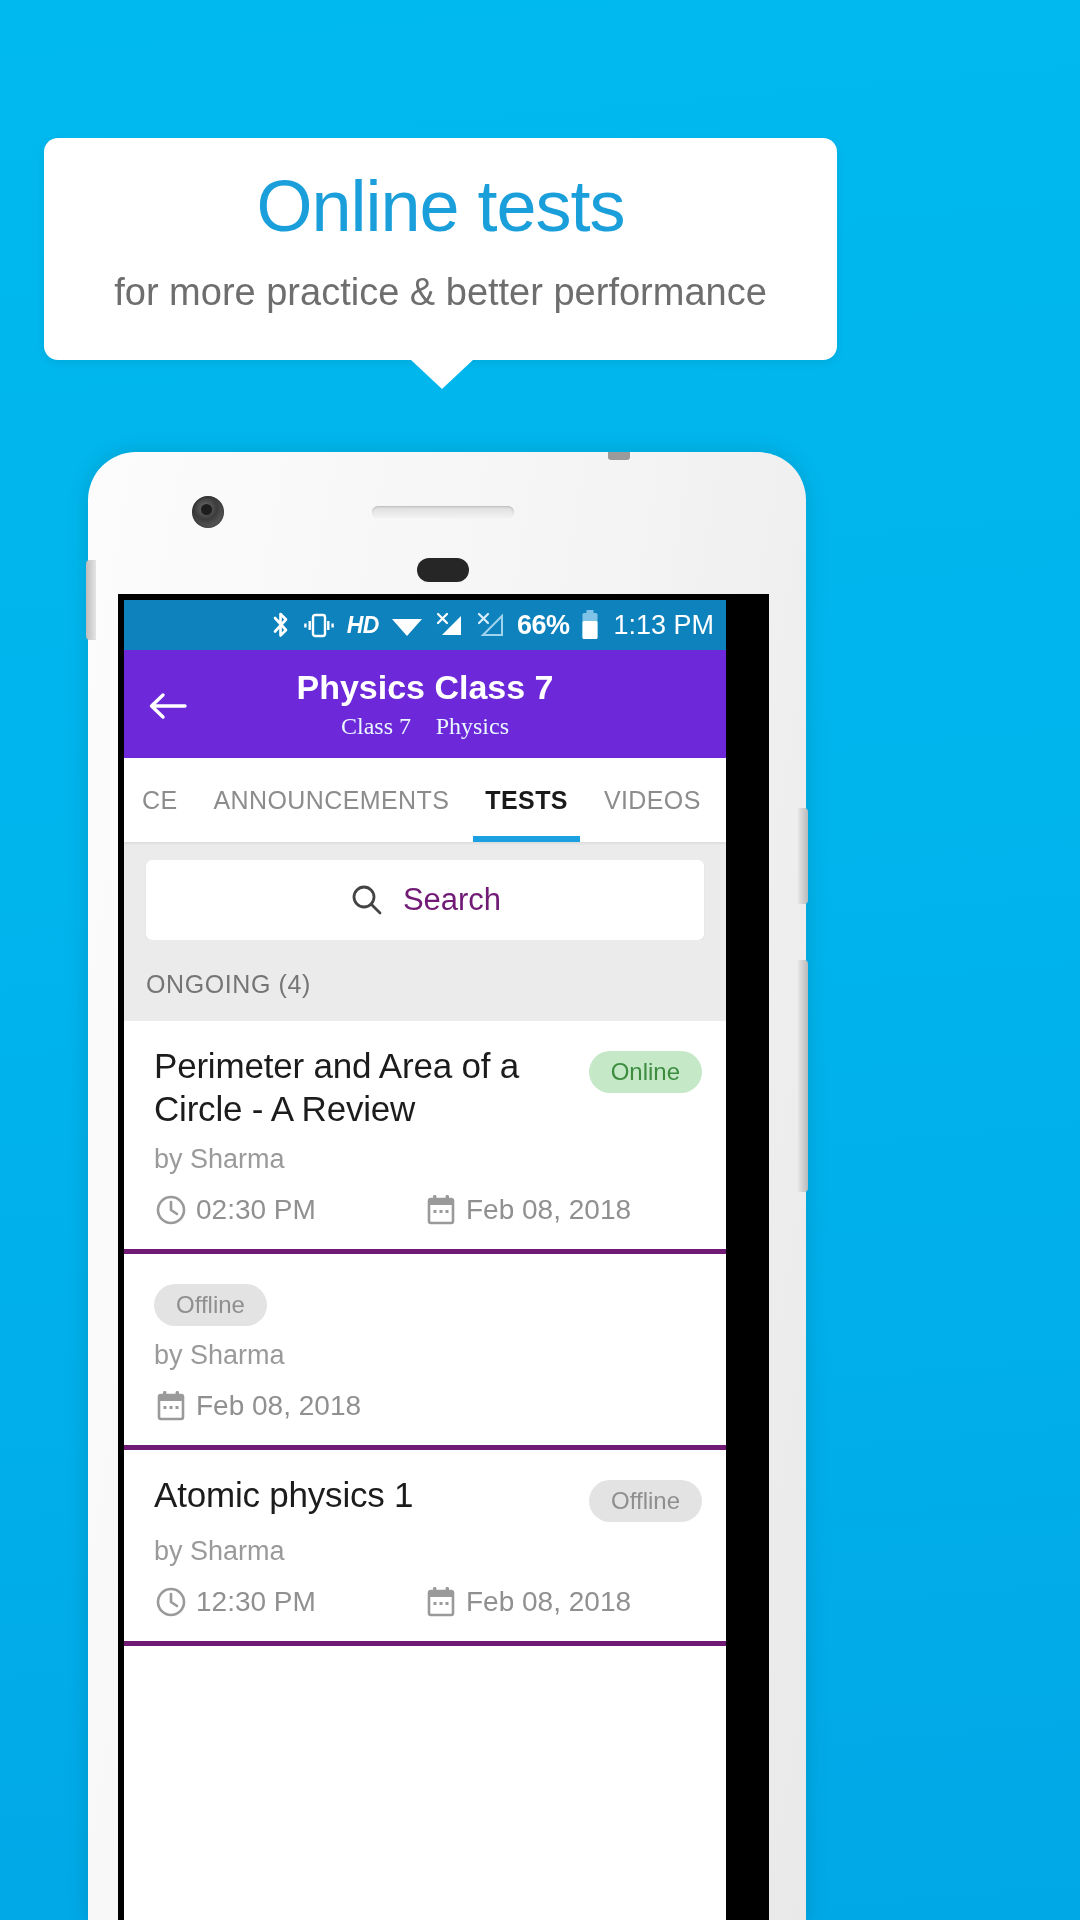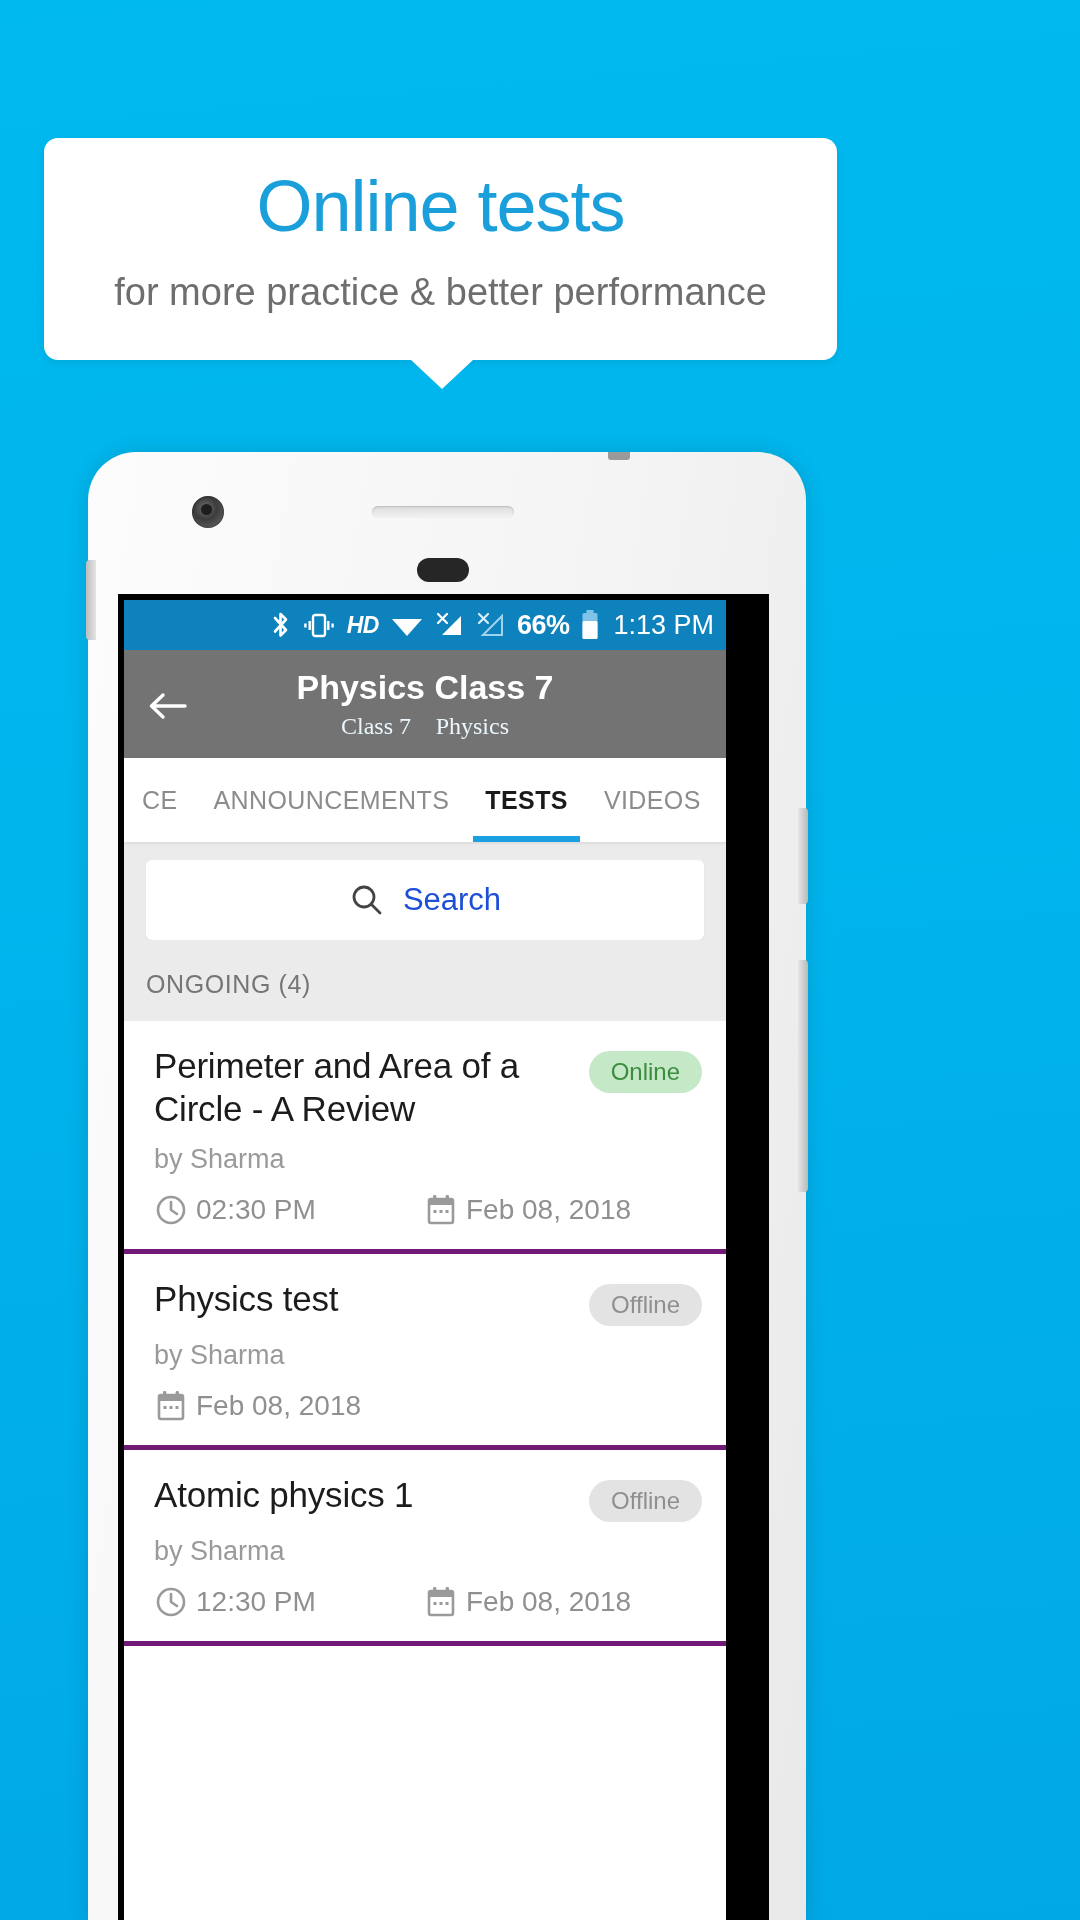--- a/index.html
+++ b/index.html
@@ -115,21 +115,21 @@
     padding-right:12px; gap:11px;
     color:#fff;
   }
   .sb-icon { display:flex; align-items:center; }
   .sb-hd { font-size:23px; font-style:italic; font-weight:700; letter-spacing:-0.5px; }
   .sb-pct { font-size:27px; font-weight:700; letter-spacing:-0.5px; }
   .sb-time { font-size:27px; font-weight:400; letter-spacing:0px; margin-left:2px; }
 
   
   .appbar {
-    background:#737373; height:108px;
+    background:#6d28d9; height:108px;
     position:relative;
     display:flex; align-items:center;
   }
   .back-btn {
     position:absolute; left:22px; top:36px;
     width:44px; height:40px;
     display:flex; align-items:center; justify-content:center;
   }
   .appbar-titles {
     width:100%; text-align:center; padding-left:0;
@@ -169,21 +169,21 @@
   .search-wrap {
     background:#ebebeb; padding:18px 22px 0 22px;
   }
   .searchbox {
     background:#ffffff; border-radius:6px;
     height:80px;
     display:flex; align-items:center; justify-content:center;
     gap:18px;
     box-shadow:0 1px 2px rgba(0,0,0,0.06);
   }
-  .search-ph { font-size:31px; color:#1d4ed8; }
+  .search-ph { font-size:31px; color:#701a75; }
 
   .section-head {
     background:#ebebeb;
     padding:30px 22px 22px 22px;
     font-size:25px; color:#757575;
     letter-spacing:0.6px;
   }
 
   
   .list { background:#ffffff; }
@@ -341,21 +341,20 @@
             <rect x="15.5" y="17" width="3" height="3" fill="#9a9a9a"></rect>
             <rect x="21.5" y="17" width="3" height="3" fill="#9a9a9a"></rect>
           </svg>
           <span class="meta-text">Feb 08, 2018</span>
         </div>
       </div>
     </div>
 
     <div class="card">
       <div class="card-top">
-        <div class="card-title">Physics test</div>
         <div class="badge offline">Offline</div>
       </div>
       <div class="card-author">by Sharma</div>
       <div class="card-meta">
         <div class="meta-item">
           <svg width="34" height="34" viewBox="0 0 34 34">
             <rect x="5" y="6" width="24" height="24" rx="2" fill="none" stroke="#9a9a9a" stroke-width="2.6"></rect>
             <rect x="5" y="6" width="24" height="6" fill="#9a9a9a"></rect>
             <rect x="9" y="2" width="3.4" height="7" rx="1.4" fill="#9a9a9a"></rect>
             <rect x="21.6" y="2" width="3.4" height="7" rx="1.4" fill="#9a9a9a"></rect>

